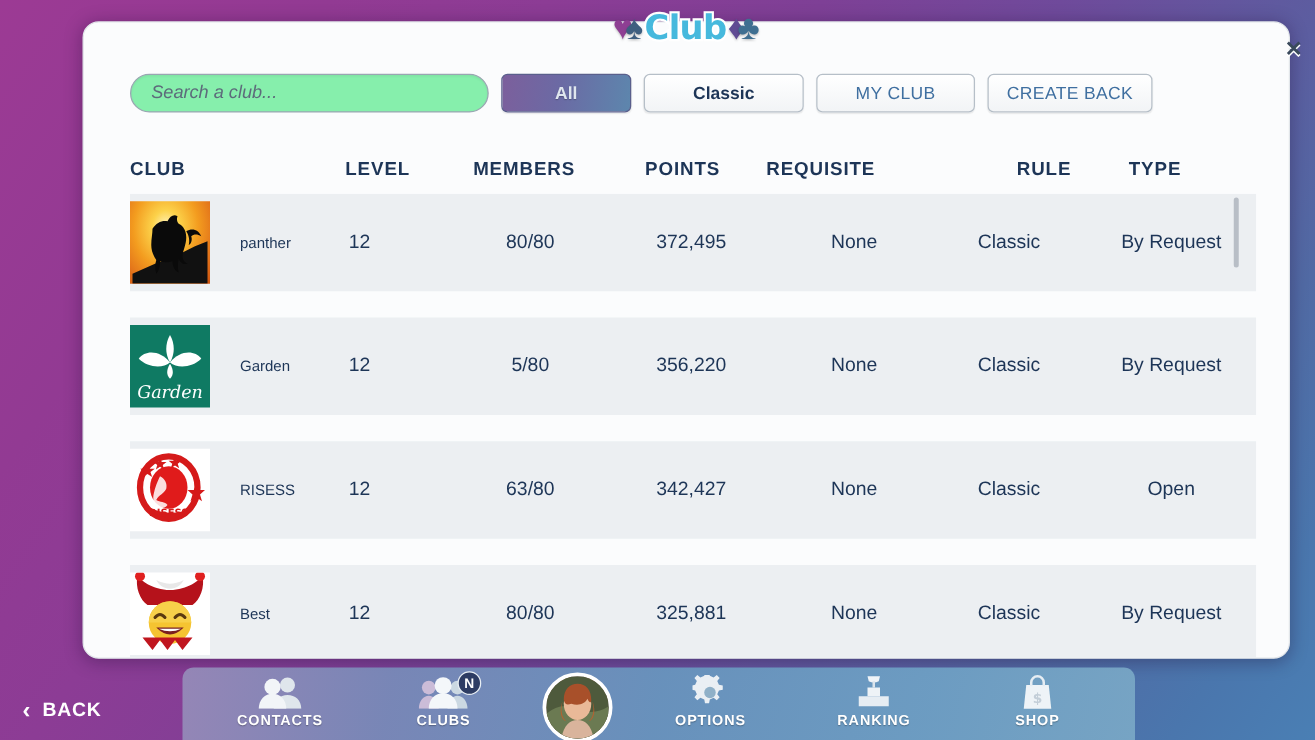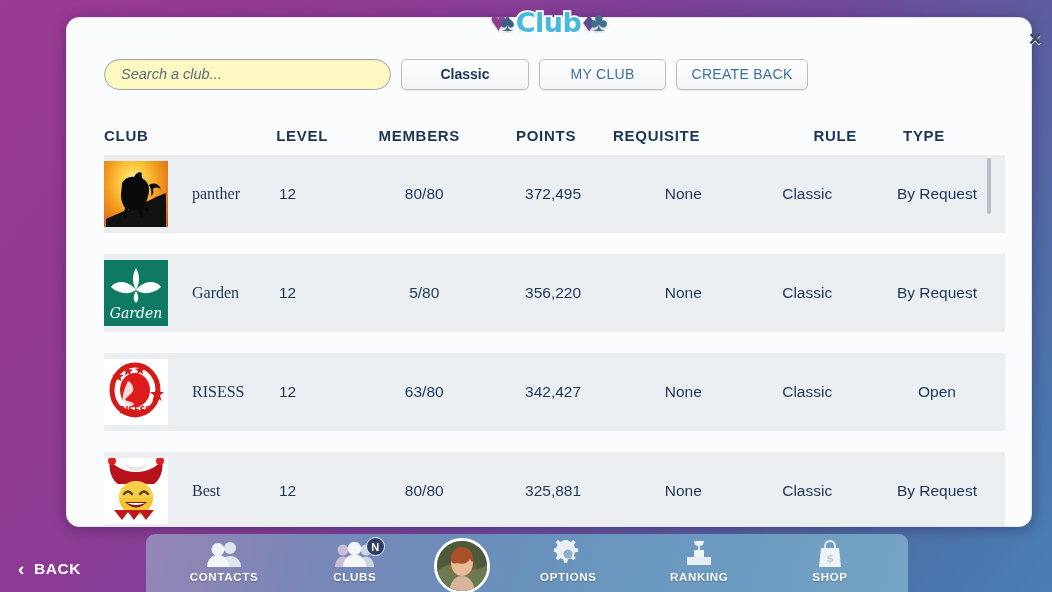--- a/index.html
+++ b/index.html
@@ -54,21 +54,21 @@
     text-shadow:0 1px 0 #fff;
   }
 
   
   #toolbar {
     position:absolute; left:37px; top:40px; right:30px; height:32px;
     display:flex; align-items:center; gap:10px;
   }
   #search-input {
     width:287px; height:31px; border-radius:16px;
-    border:1px solid #9aa6b2; background:#fef9c3;
+    border:1px solid #9aa6b2; background:#86efac;
     padding:0 16px; font-size:14.5px; font-style:italic;
     color:#4a5a6a; font-family:"Liberation Sans", sans-serif;
     box-shadow:inset 0 1px 2px rgba(0,0,0,.06);
   }
   #search-input::placeholder { color:#5d6b7b; font-style:italic; opacity:1; }
   .fbtn {
     height:31px; min-width:105px; padding:0 14px; border-radius:5px;
     border:1px solid #b6bfc8; background:linear-gradient(#ffffff,#f2f4f6);
     display:flex; align-items:center; justify-content:center;
     font-size:14px; cursor:pointer; white-space:nowrap;
@@ -112,21 +112,21 @@
   .h-club   { width:180px; }
   .h-level  { width:87px; }
   .h-mem    { width:125px; text-align:center; }
   .h-pts    { width:140px; text-align:center; }
   .h-req    { width:128px; text-align:left; }
   .h-rule   { width:127px; text-align:right; }
   .h-type   { width:140px; text-align:center; }
 
   .avatar { width:64px; height:66px; flex:0 0 auto; margin-right:24px;
             position:relative; overflow:hidden; }
-  .club-name { font-size:16px;font-family:Liberation Serif, serif; }
+  .club-name { font-size:12px; }
 
   
   .av-panther { background:radial-gradient(ellipse at 45% 32%, #fff6c8 0%, #fcd24a 22%, #f39c1f 52%, #e2721a 78%, #d0540f 100%); }
   .av-garden  { background:#0f7a63; }
   .av-risess  { background:#ffffff; }
   .av-best    { background:#ffffff; }
 
   .scrollbar {
     position:absolute; right:14px; top:0; width:4px; height:100%;
   }
@@ -184,20 +184,21 @@
     <span class="suit s2">♠</span>
     <span class="word">Club</span>
     <span class="suit s3">♦</span>
     <span class="suit s4">♣</span>
   </div>
 
   <div id="close-button">✕</div>
 
   <div id="toolbar">
     <input id="search-input" type="text" placeholder="Search a club..." style="">
+    <div class="fbtn active" id="btn-all">All</div>
     <div class="fbtn strong" id="btn-classic">Classic</div>
     <div class="fbtn light" id="btn-myclub">MY CLUB</div>
     <div class="fbtn light" id="btn-createclub">CREATE BACK</div>
   </div>
 
   <div id="table-head">
     <div class="h-club">CLUB</div>
     <div class="h-level">LEVEL</div>
     <div class="h-mem">MEMBERS</div>
     <div class="h-pts">POINTS</div>

